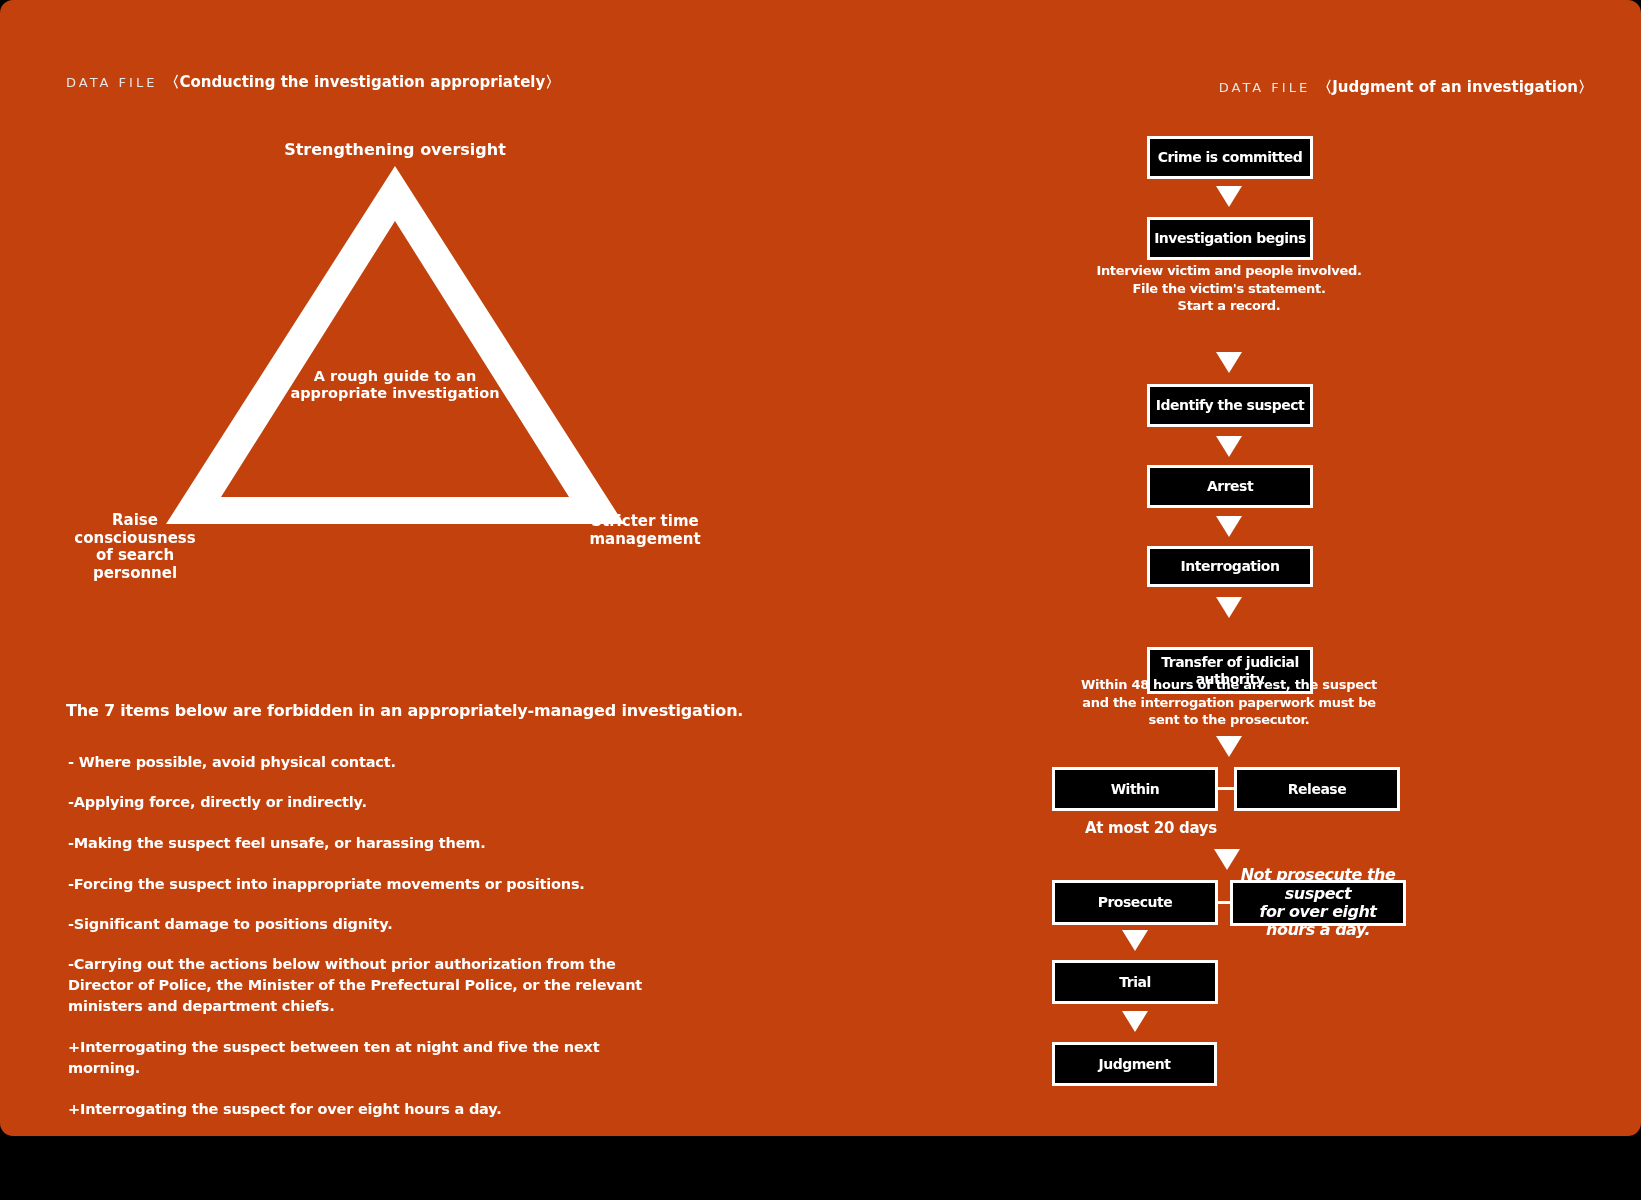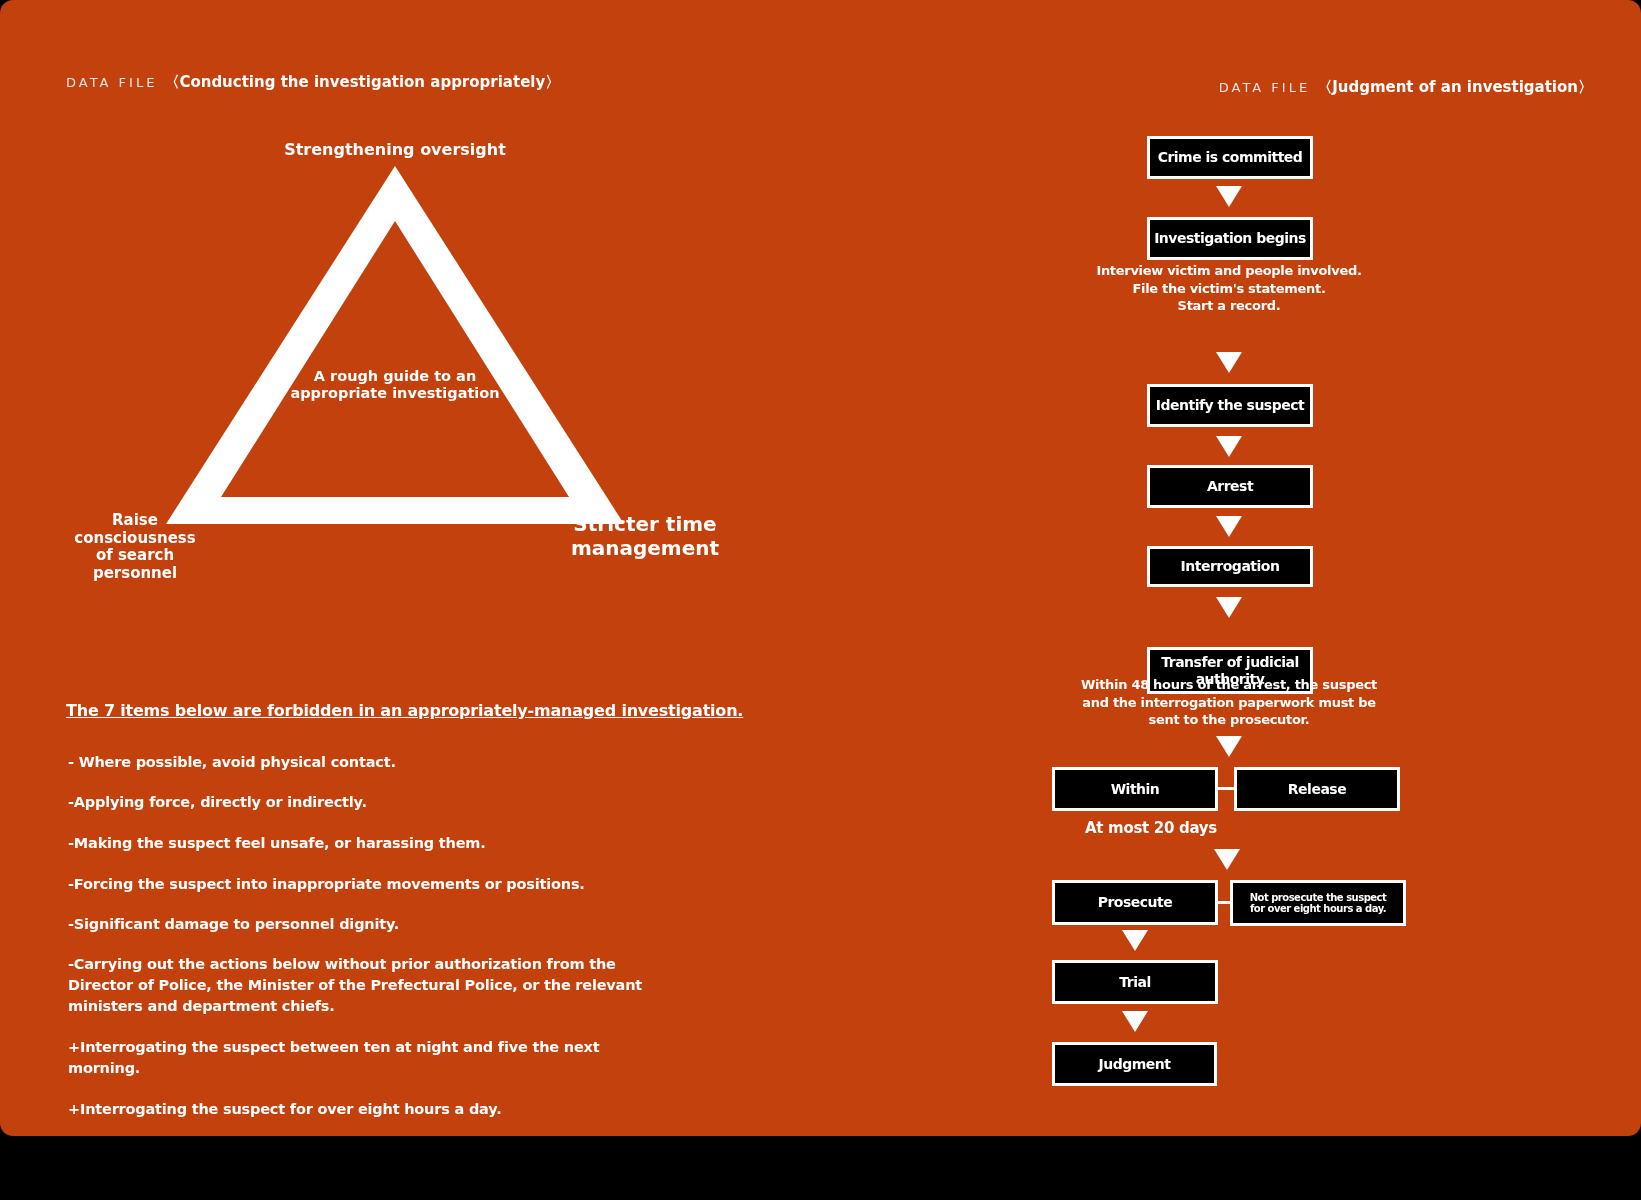--- a/index.html
+++ b/index.html
@@ -7,29 +7,29 @@
     position:relative;width:1641px;height:1136px;background:#c2410c;
     overflow:hidden;font-family:"DejaVu Sans","Liberation Sans",sans-serif;color:#fff;border-radius:13px;
   }
   
   .hdr{position:absolute;white-space:nowrap;display:flex;align-items:baseline;}
   .hdr-prefix{font-size:13px;letter-spacing:3px;color:#e6e6e6;font-weight:normal;}
   .hdr-title{font-size:15px;font-weight:bold;margin-left:7px;letter-spacing:0px;}
   
   .tri-label{position:absolute;font-weight:bold;text-align:center;white-space:pre-line;line-height:1.18;}
   
-  .fbd-heading{position:absolute;font-size:16px;font-weight:bold;letter-spacing:-0.2px;white-space:nowrap;text-decoration:underline;}
+  .fbd-heading{position:absolute;font-size:16px;font-weight:bold;letter-spacing:-0.2px;white-space:nowrap;}
   .fbd-item{position:absolute;font-size:14.5px;font-weight:bold;letter-spacing:-0.2px;white-space:pre-line;line-height:21px;}
   
   .fc-box{
     position:absolute;background:#000;border:3px solid #fff;color:#fff;font-weight:bold;
     display:flex;align-items:center;justify-content:center;text-align:center;
     font-size:14px;letter-spacing:-0.5px;line-height:1.15;white-space:pre-line;box-sizing:border-box;
   }
-  .fc-box-small{font-size:10px;letter-spacing:-0.5px;}
+  .fc-box-small{font-size:16px;letter-spacing:-0.5px;font-style:italic;}
   .fc-note{position:absolute;font-weight:bold;font-size:13px;letter-spacing:-0.3px;text-align:center;white-space:pre-line;line-height:17.5px;}
   .fc-note-left{text-align:left;white-space:nowrap;}
   .fc-arrow{position:absolute;width:0;height:0;border-left:13px solid transparent;border-right:13px solid transparent;border-top:21px solid #fff;}
   .fc-line{position:absolute;background:#fff;height:3px;}
   
   .wm{position:absolute;display:flex;}
   .wm-letter{
     width:22px;height:22px;border-radius:50%;background:#c9c9c9;border:2px dotted #e8e8e8;
     color:#0a0a0a;font-size:11px;font-weight:bold;display:flex;align-items:center;justify-content:center;
     margin-right:-3px;box-sizing:border-box;
@@ -53,28 +53,28 @@
 
   <svg class="tri-svg" width="820" height="560" viewBox="0 0 820 560">
     <path d="M395,166 L166,524 L624,524 Z M395,221 L221,497 L569,497 Z" fill="#ffffff" fill-rule="evenodd"></path>
   </svg>
 
   <div class="tri-label" style="left:245px;top:141px;width:300px;font-size:16px;">Strengthening oversight</div>
   <div class="tri-label" style="left:245px;top:368px;width:300px;font-size:14.5px;">A rough guide to an
 appropriate investigation</div>
   <div class="tri-label" style="left:55px;top:512px;width:160px;font-size:15px;">Raise consciousness
 of search personnel</div>
-  <div class="tri-label" style="left:540px;top:513px;width:210px;font-size:20px;">Stricter time management</div>
+  <div class="tri-label" style="left:540px;top:513px;width:210px;font-size:15px;">Stricter time management</div>
 
   <div class="fbd-heading" style="left:66px;top:701px;">The 7 items below are forbidden in an appropriately-managed investigation.</div>
   <div class="fbd-item" style="left:68px;top:752px;">- Where possible, avoid physical contact.</div>
   <div class="fbd-item" style="left:68px;top:792px;">-Applying force, directly or indirectly.</div>
   <div class="fbd-item" style="left:68px;top:833px;">-Making the suspect feel unsafe, or harassing them.</div>
   <div class="fbd-item" style="left:68px;top:874px;">-Forcing the suspect into inappropriate movements or positions.</div>
-  <div class="fbd-item" style="left:68px;top:914px;">-Significant damage to personnel dignity.</div>
+  <div class="fbd-item" style="left:68px;top:914px;">-Significant damage to positions dignity.</div>
   <div class="fbd-item" style="left:68px;top:954px;">-Carrying out the actions below without prior authorization from the
 Director of Police, the Minister of the Prefectural Police, or the relevant
 ministers and department chiefs.</div>
   <div class="fbd-item" style="left:68px;top:1099px;">+Interrogating the suspect for over eight hours a day.</div>
   <div class="fbd-item" style="left:68px;top:1037px;">+Interrogating the suspect between ten at night and five the next
 morning.</div>
 
   <div class="fc-box" style="left:1147px;top:136px;width:166px;height:43px;">Crime is committed</div>
   <div class="fc-arrow" style="left:1216px;top:186px;"></div>
 

